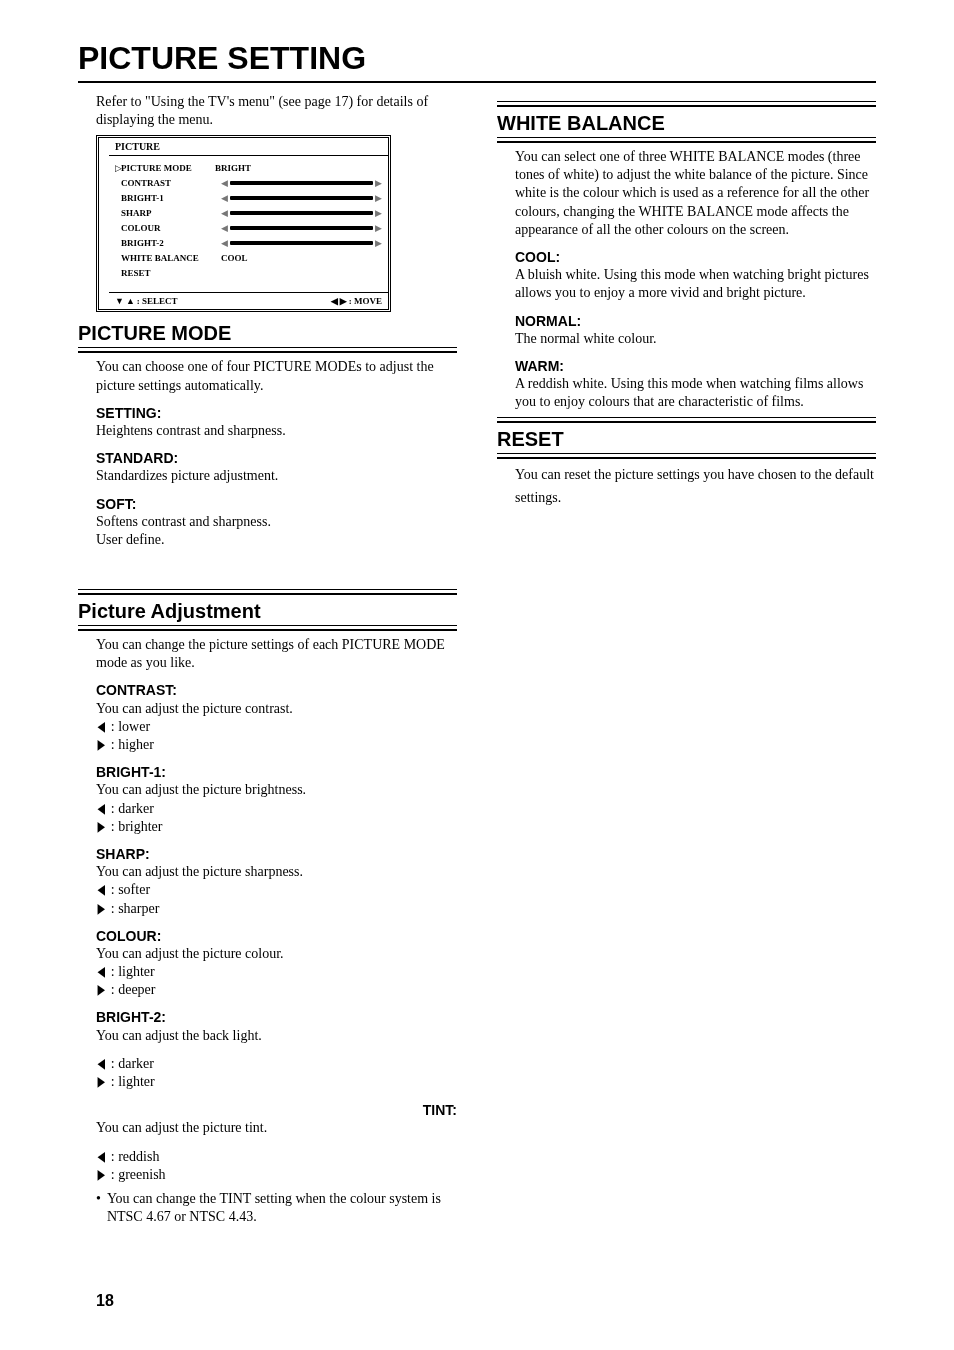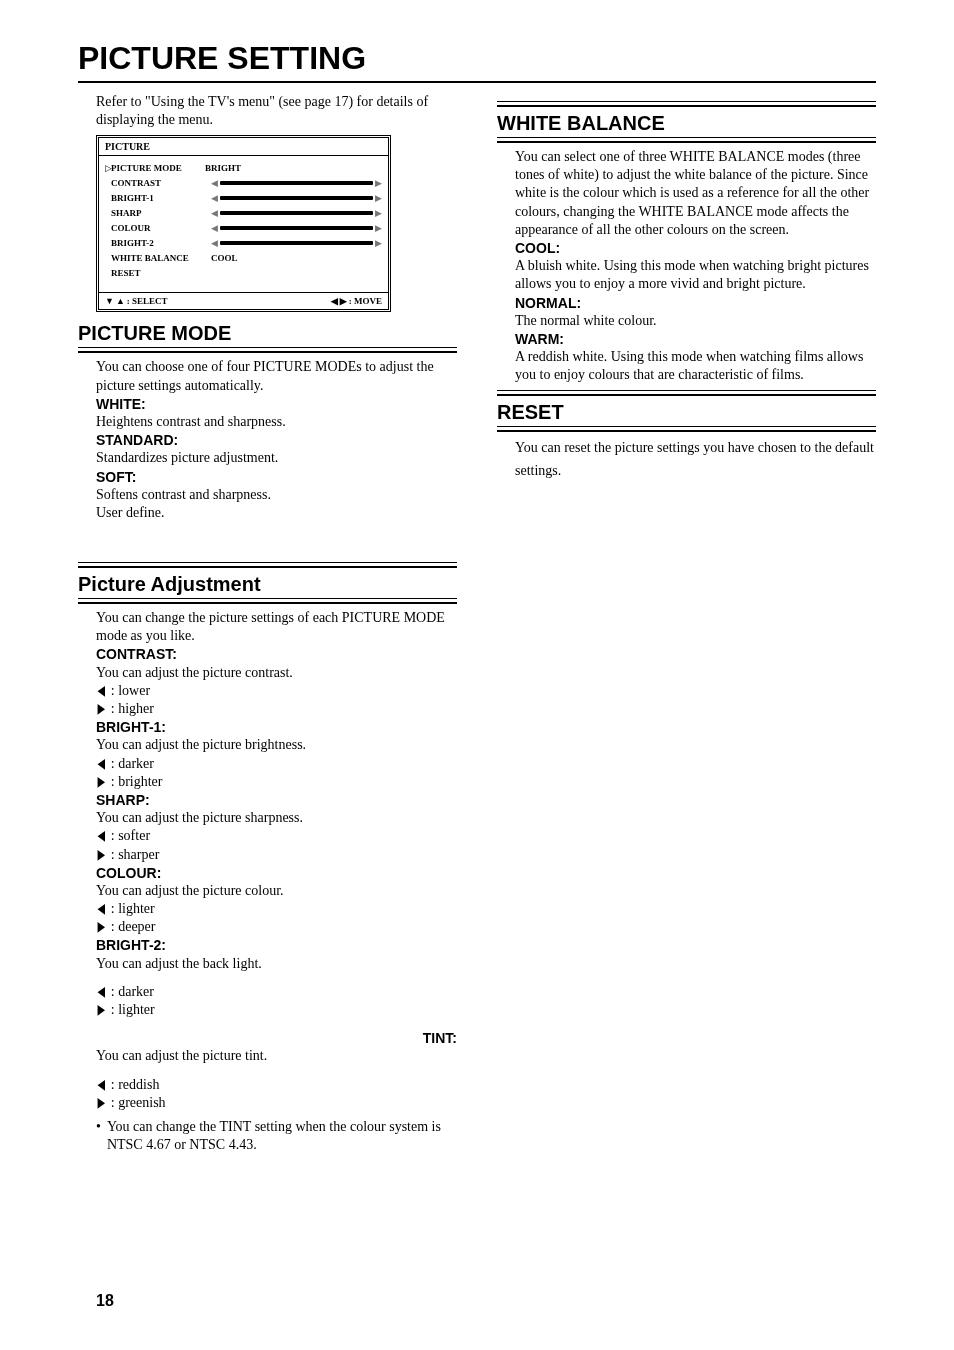--- a/index.html
+++ b/index.html
@@ -24,21 +24,21 @@
   }
   .columns {
     display: flex;
     padding: 0 78px;
     gap: 40px;
   }
   .col { flex: 1; }
   .intro-text { font-size: 14px; margin: 0 0 6px 18px; line-height: 1.3; }
 
   
-  .menubox { border: 3px double #000; margin: 0 0 10px 18px; width: 295px; font-family: "Times New Roman", serif; }
+  .menubox { border: 3px double #000; margin: 0 0 10px 18px; width: 295px; font-family: "Times New Roman", serif; padding-left: 10px; }
   .menubox-title { font-weight: bold; font-size: 10px; padding: 3px 6px; border-bottom: 1px solid #000; }
   .menubox-body { padding: 4px 6px 2px 6px; font-size: 10px; }
   .menu-row { display: flex; align-items: center; height: 15px; }
   .menu-label { width: 100px; font-weight: bold; font-size: 9px; }
   .menu-value { font-weight: bold; font-size: 9px; }
   .menu-pointer { width: 6px; font-size: 9px; }
   .slider { flex: 1; display: flex; align-items: center; gap: 2px; }
   .tri-l, .tri-r { font-size: 9px; color: #777; }
   .bar { flex: 1; position: relative; height: 4px; }
   .bar-bg { width: 100%; height: 4px; background: #000; border-radius: 1px; }
@@ -46,21 +46,21 @@
   .footer-part { display: flex; align-items: center; gap: 2px; }
   .small-tri { font-size: 9px; }
 
   
   .section { margin: 8px 0 0 0; }
   .section-h { font-family: Arial, Helvetica, sans-serif; font-weight: bold; font-size: 20px; margin-bottom: 2px; }
   .section-rule-wrap { position: relative; height: 5px; margin-bottom: 6px; }
   .section-rule-top { position: absolute; left: 0; right: 0; top: 0; border-top: 1px solid #000; }
   .section-rule-bot { position: absolute; left: 0; right: 0; top: 4px; border-top: 2px solid #000; }
   .section-body { margin-left: 18px; font-size: 14px; line-height: 1.3; }
-  .sub-h { font-family: Arial, Helvetica, sans-serif; font-weight: bold; font-size: 14px; margin-top: 0; }
+  .sub-h { font-family: Arial, Helvetica, sans-serif; font-weight: bold; font-size: 14px; margin-top: 9px; }
   .sub-text { font-size: 14px; }
   .bullet-line { display: flex; align-items: center; gap: 4px; font-size: 14px; }
   .tri { font-size: 14px; line-height: 1; display: inline-block; transform: scaleX(0.7); }
   .note-line { display: flex; gap: 6px; font-size: 14px; margin-top: 6px; padding-left: 0; }
   .note-bullet { flex-shrink: 0; }
   .page-num { position: absolute; bottom: 40px; left: 96px; font-family: Arial, Helvetica, sans-serif; font-weight: bold; font-size: 16px; }
 </style>
 </head>
 <body>
 
@@ -161,21 +161,21 @@
     </div>
 
     <div class="section">
       <div class="section-h">PICTURE MODE</div>
       <div class="section-rule-wrap">
           <div class="section-rule-top"></div>
           <div class="section-rule-bot"></div>
         </div>
       <div class="section-body">
         <p>You can choose one of four PICTURE MODEs to adjust the picture settings automatically.</p>
-        <div class="sub-h">WHITE:</div>
+        <div class="sub-h">SETTING:</div>
         <div class="sub-text">Heightens contrast and sharpness.</div>
         <div class="sub-h">STANDARD:</div>
         <div class="sub-text">Standardizes picture adjustment.</div>
         <div class="sub-h">SOFT:</div>
         <div class="sub-text">Softens contrast and sharpness.</div>
         <div class="sub-text">User define.</div>
       </div>
     </div>
 
     <div class="section" style="margin-top:40px">

